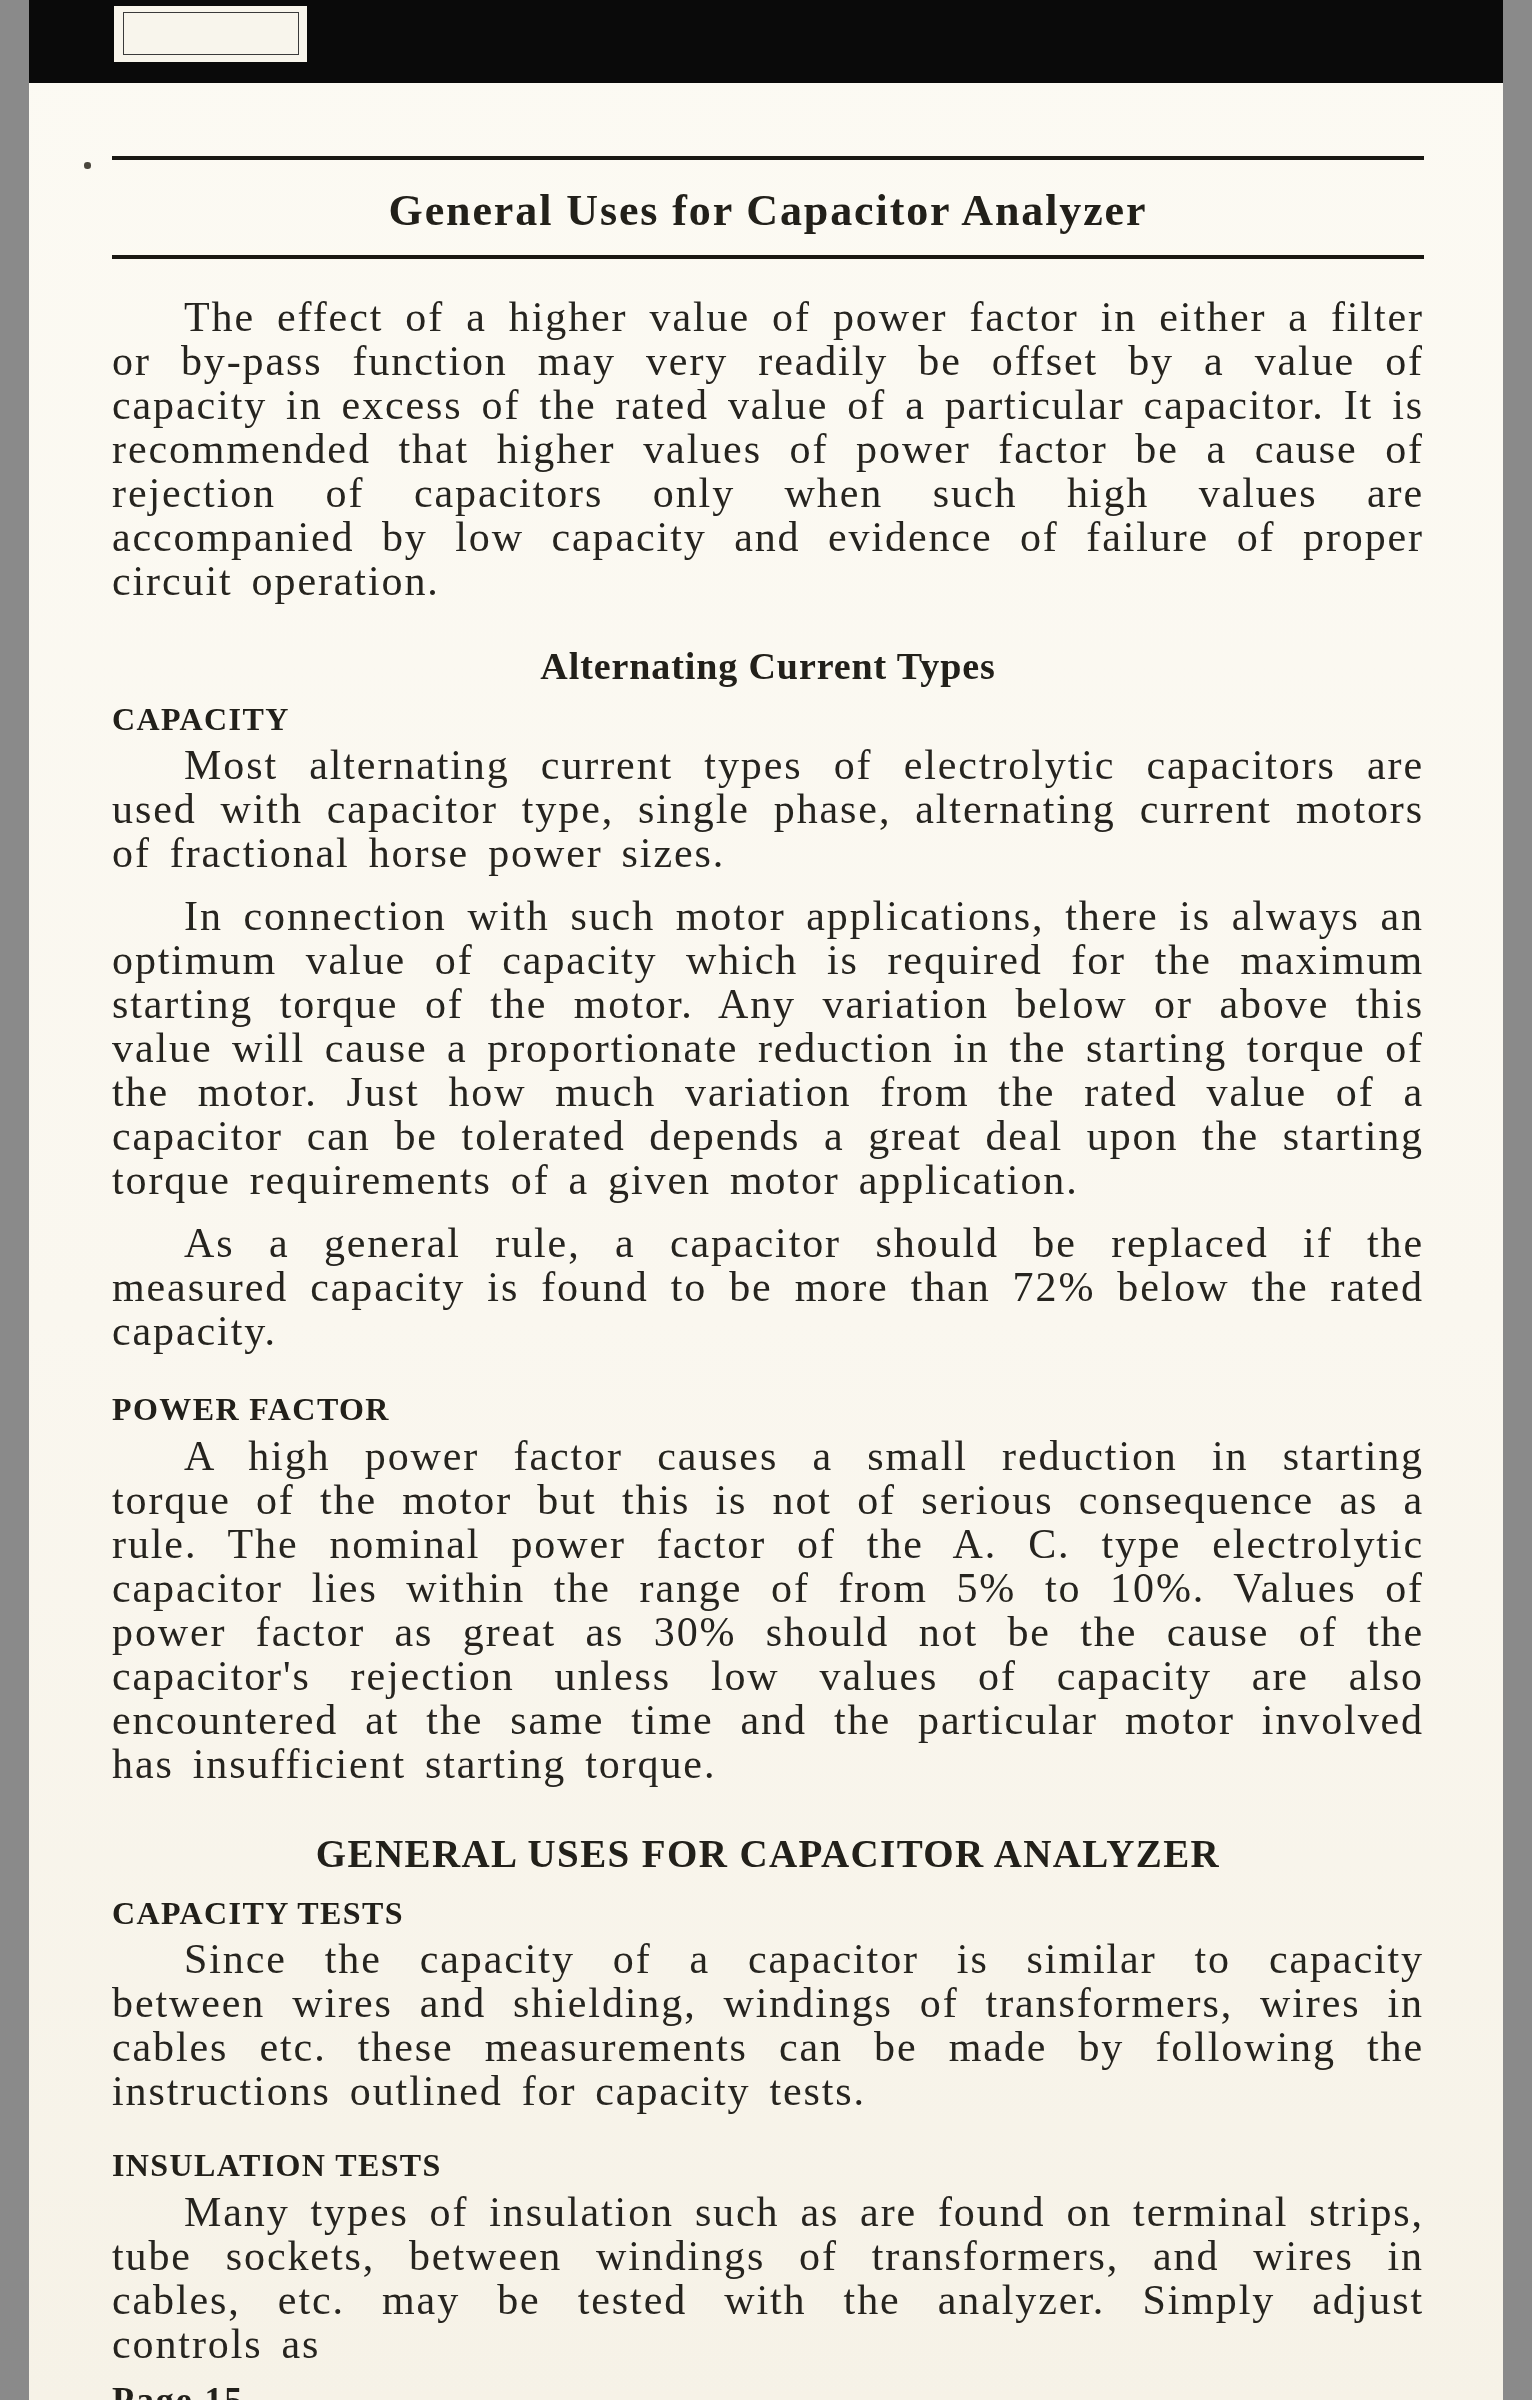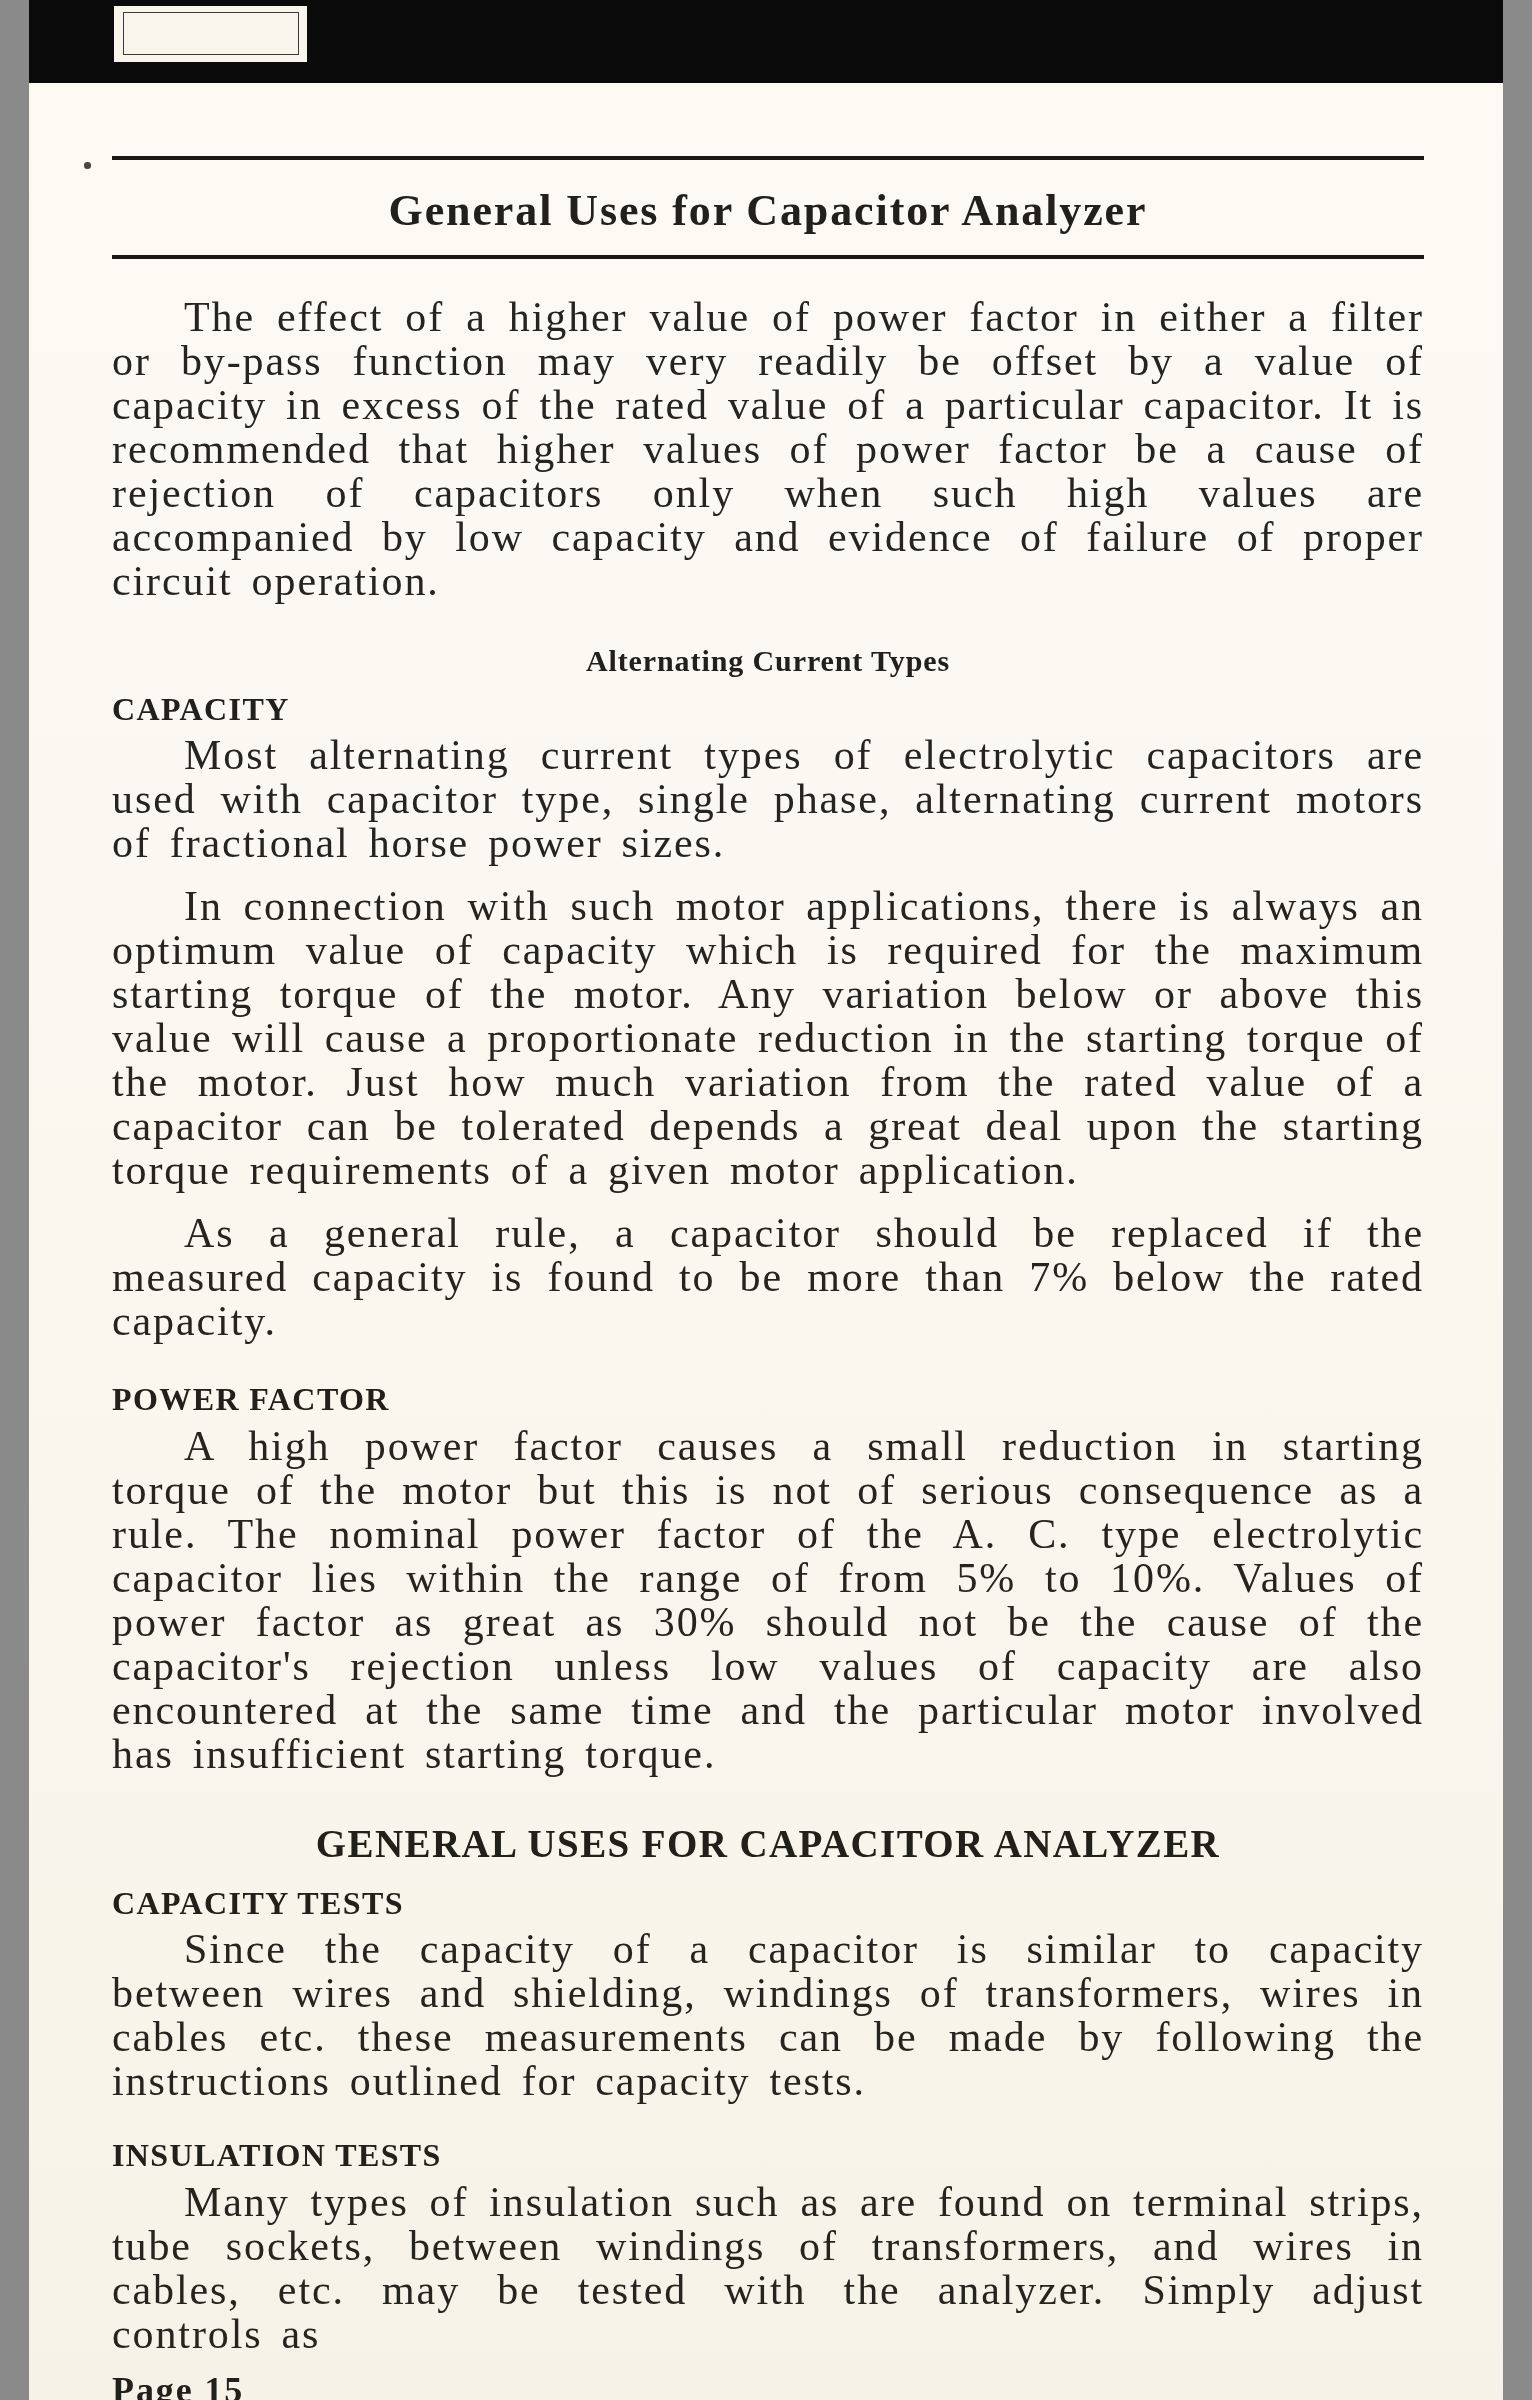--- a/index.html
+++ b/index.html
@@ -65,21 +65,21 @@
     word-spacing: 6.6px;
     text-align: justify;
     text-indent: 72px;
   }
   .mt-first   { margin-top: 36px; }
   .mt-para    { margin-top: 19px; }
   .mt-tight   { margin-top: 5.6px; }
   .section-heading {
     margin: 41px 0 0 0;
     text-align: center;
-    font-size: 30px;
+    font-size: 38px;
     font-weight: bold;
     letter-spacing: 0.9px;
     color: #22201a;
   }
   .section-heading.caps { font-size: 39px; margin-top: 45px; letter-spacing: 1.4px; }
   .sub-heading {
     margin: 13px 0 0 0;
     font-size: 32px;
     font-weight: bold;
     letter-spacing: 1.4px;
@@ -117,21 +117,21 @@
     <p class="para mt-first">The effect of a higher value of power factor in either a filter or by-pass function may very readily be offset by a value of capacity in excess of the rated value of a particular capacitor. It is recommended that higher values of power factor be a cause of rejection of capacitors only when such high values are accompanied by low capacity and evidence of failure of proper circuit operation.</p>
 
     <h2 class="section-heading">Alternating Current Types</h2>
 
     <h3 class="sub-heading">CAPACITY</h3>
 
     <p class="para mt-tight">Most alternating current types of electrolytic capacitors are used with capacitor type, single phase, alternating current motors of fractional horse power sizes.</p>
 
     <p class="para mt-para">In connection with such motor applications, there is always an optimum value of capacity which is required for the maximum starting torque of the motor. Any variation below or above this value will cause a proportionate reduction in the starting torque of the motor. Just how much variation from the rated value of a capacitor can be tolerated depends a great deal upon the starting torque requirements of a given motor application.</p>
 
-    <p class="para mt-para">As a general rule, a capacitor should be replaced if the measured capacity is found to be more than 7% below the rated capacity.</p>
+    <p class="para mt-para">As a general rule, a capacitor should be replaced if the measured capacity is found to be more than 72% below the rated capacity.</p>
 
     <h3 class="sub-heading mt-sub">POWER FACTOR</h3>
 
     <p class="para mt-tight">A high power factor causes a small reduction in starting torque of the motor but this is not of serious consequence as a rule. The nominal power factor of the A. C. type electrolytic capacitor lies within the range of from 5% to 10%. Values of power factor as great as 30% should not be the cause of the capacitor's rejection unless low values of capacity are also encountered at the same time and the particular motor involved has insufficient starting torque.</p>
 
     <h2 class="section-heading caps">GENERAL USES FOR CAPACITOR ANALYZER</h2>
 
     <h3 class="sub-heading mt-sub-sm">CAPACITY TESTS</h3>
 
     <p class="para mt-tight">Since the capacity of a capacitor is similar to capacity between wires and shielding, windings of transformers, wires in cables etc. these measurements can be made by following the instructions outlined for capacity tests.</p>

